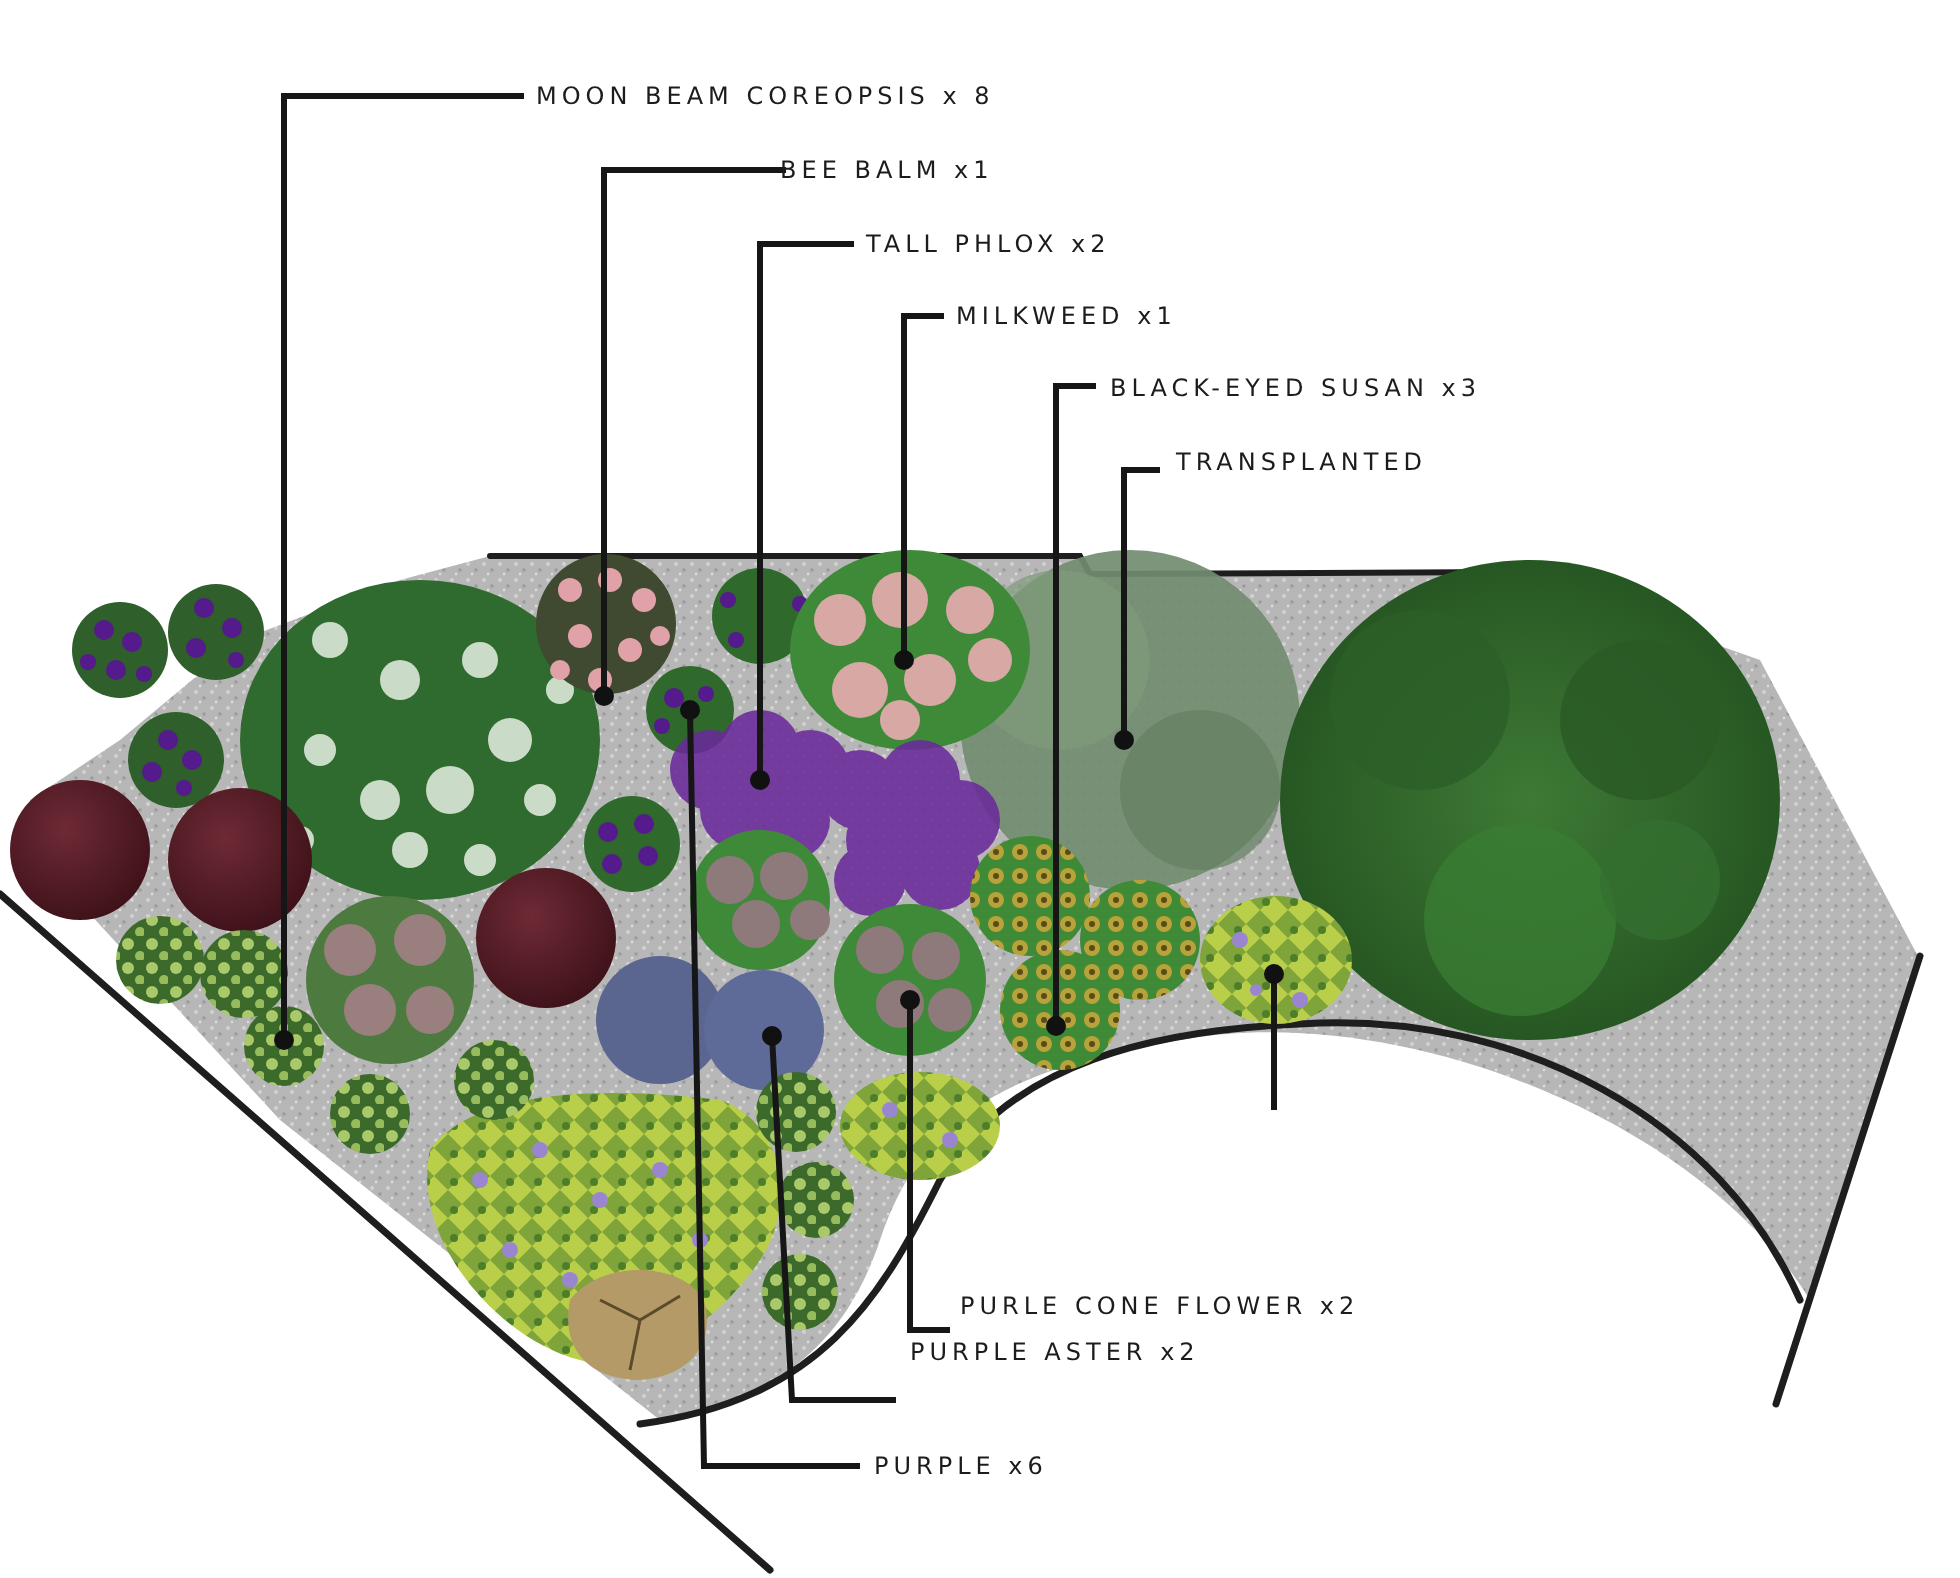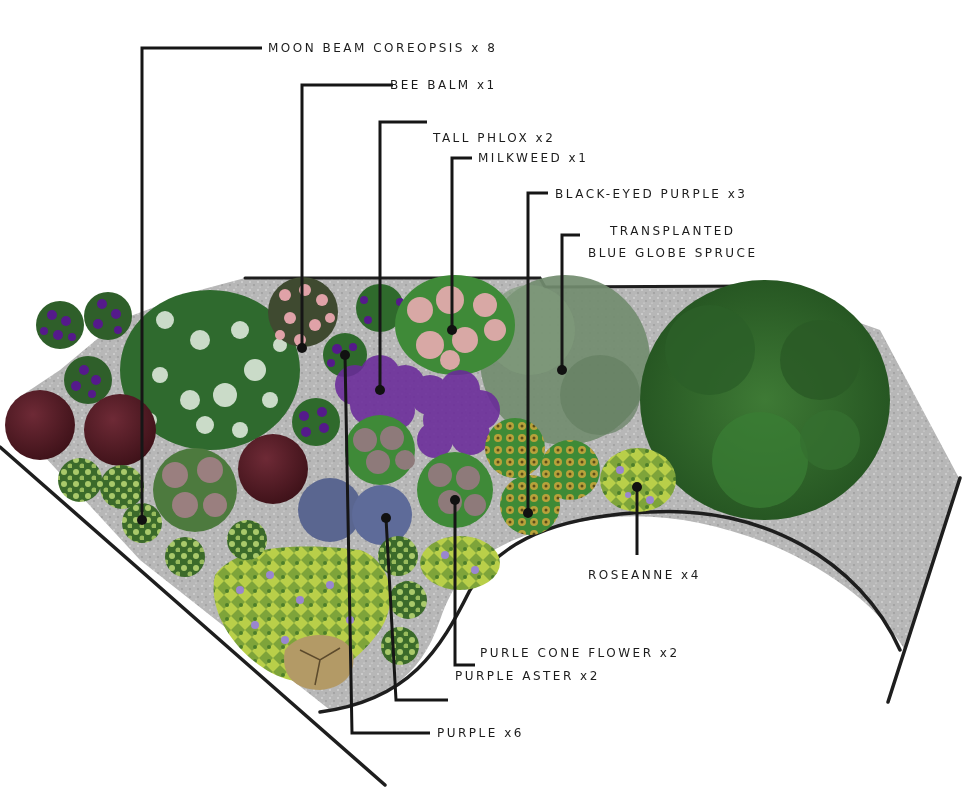--- a/index.html
+++ b/index.html
@@ -282,25 +282,23 @@
       <circle cx="562" cy="370" r="5"></circle>
     <circle cx="637" cy="487" r="5"></circle>
       <circle cx="455" cy="500" r="5"></circle>
       <circle cx="386" cy="518" r="5"></circle>
     <circle cx="345" cy="355" r="5"></circle>
   </g>
 </svg>
 
 <div class="label" style="left:268px;top:38px;">MOON BEAM COREOPSIS x 8</div>
 <div class="label" style="left:390px;top:75px;">BEE BALM x1</div>
-<div class="label" style="left:433px;top:112px;margin-top:16px;">TALL PHLOX x2</div>
+<div class="label" style="left:433px;top:112px;">TALL PHLOX x2</div>
 <div class="label" style="left:478px;top:148px;">MILKWEED x1</div>
-<div class="label" style="left:555px;top:184px;">BLACK-EYED PURPLE x3</div>
+<div class="label" style="left:555px;top:184px;">BLACK-EYED SUSAN x3</div>
 <div class="label two" style="left:588px;top:220px;">
   <div>TRANSPLANTED</div>
-  <div>BLUE GLOBE SPRUCE</div>
 </div>
 <div class="label two" style="left:588px;top:564px;">
-  <div>ROSEANNE x4</div>
 </div>
 <div class="label" style="left:480px;top:643px;text-align:right;">PURLE CONE FLOWER x2</div>
 <div class="label" style="left:455px;top:666px;">PURPLE ASTER x2</div>
 <div class="label" style="left:437px;top:723px;">PURPLE x6</div>
 
 </body></html>

